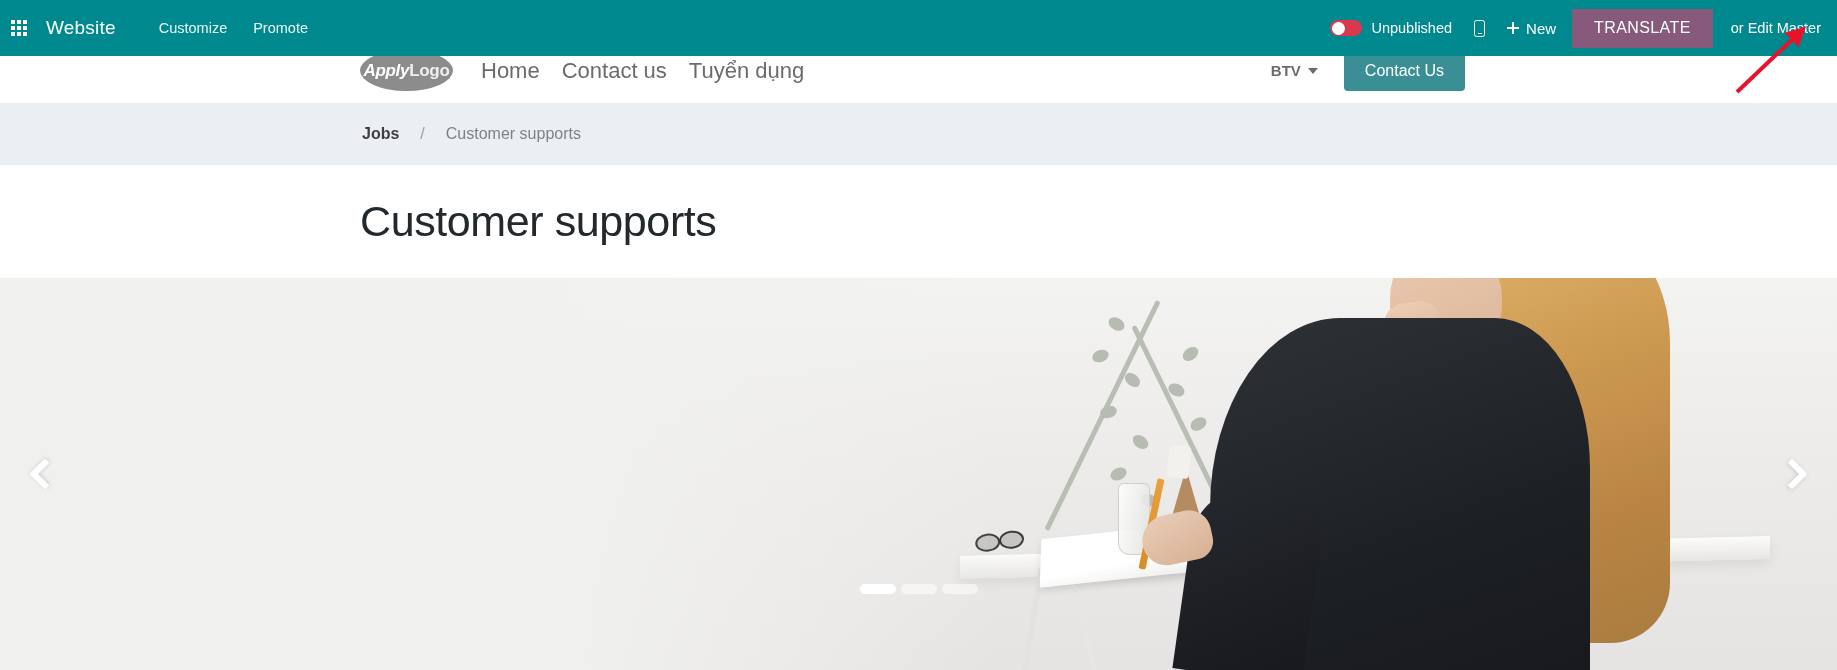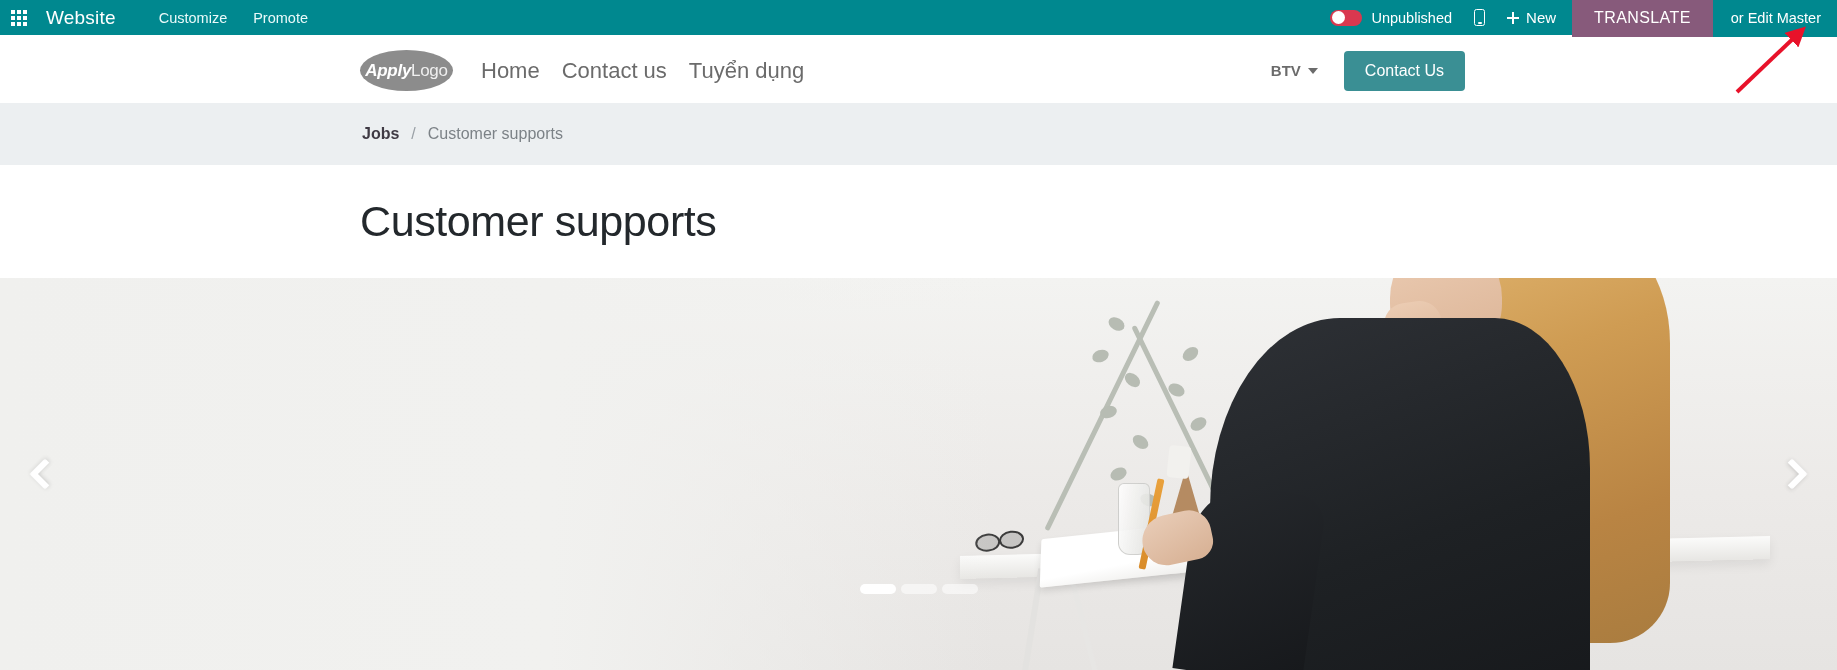--- a/index.html
+++ b/index.html
@@ -6,21 +6,21 @@
   html, body {
     width: 1837px; height: 670px;
     overflow: hidden;
     font-family: "Liberation Sans", sans-serif;
     background: #ffffff;
   }
 
   
   .odoo-topbar {
     position: absolute; top: 0; left: 0;
-    width: 1837px; height: 35px;
+    width: 1837px; height: 56px;
     background: #00888f;
     display: flex; align-items: center;
     color: #ffffff;
     font-size: 15px;
     z-index: 50;
   }
   .apps-grid {
     width: 38px; height: 39px;
     display: flex; align-items: center; justify-content: center;
     cursor: pointer;
@@ -110,21 +110,21 @@
     background: #8c8c8c;
     display: flex; align-items: center; justify-content: center;
     position: relative;
   }
   .logo-text {
     font-family: "Liberation Sans", sans-serif;
     font-size: 17px; color: #ffffff; white-space: nowrap;
     letter-spacing: -.3px;
   }
   .logo-text b { font-weight: 700; font-style: italic; }
-  .logo-text span { font-weight: 400; color: #efefef; }
+  .logo-text span { font-weight: 700; color: #efefef; }
 
   .site-nav { display: flex; align-items: center; margin-left: 28px; gap: 22px; }
   .site-nav a {
     font-size: 22px; color: #6b6b6b; text-decoration: none;
     white-space: nowrap; cursor: pointer;
   }
   .header-right {
     margin-left: auto; margin-right: 372px;
     display: flex; align-items: center; gap: 26px;
   }
@@ -147,21 +147,21 @@
     cursor: pointer; white-space: nowrap;
   }
 
   
   .breadcrumb-strip {
     position: absolute; top: 103px; left: 0;
     width: 1837px; height: 62px;
     background: #eceff1;
     display: flex; align-items: center;
   }
-  .breadcrumb { margin-left: 362px; display: flex; align-items: center; gap: 12px; font-size: 16px; }
+  .breadcrumb { margin-left: 362px; display: flex; align-items: center; gap: 21px; font-size: 16px; }
   .bc-current-parent { color: #3f3a44; font-weight: 700; cursor: pointer; }
   .bc-sep { color: #9aa0a6; }
   .bc-leaf { color: #7c8287; }
 
   
   .title-block {
     position: absolute; top: 165px; left: 0;
     width: 1837px; height: 113px;
     background: #ffffff;
     display: flex; align-items: center;

